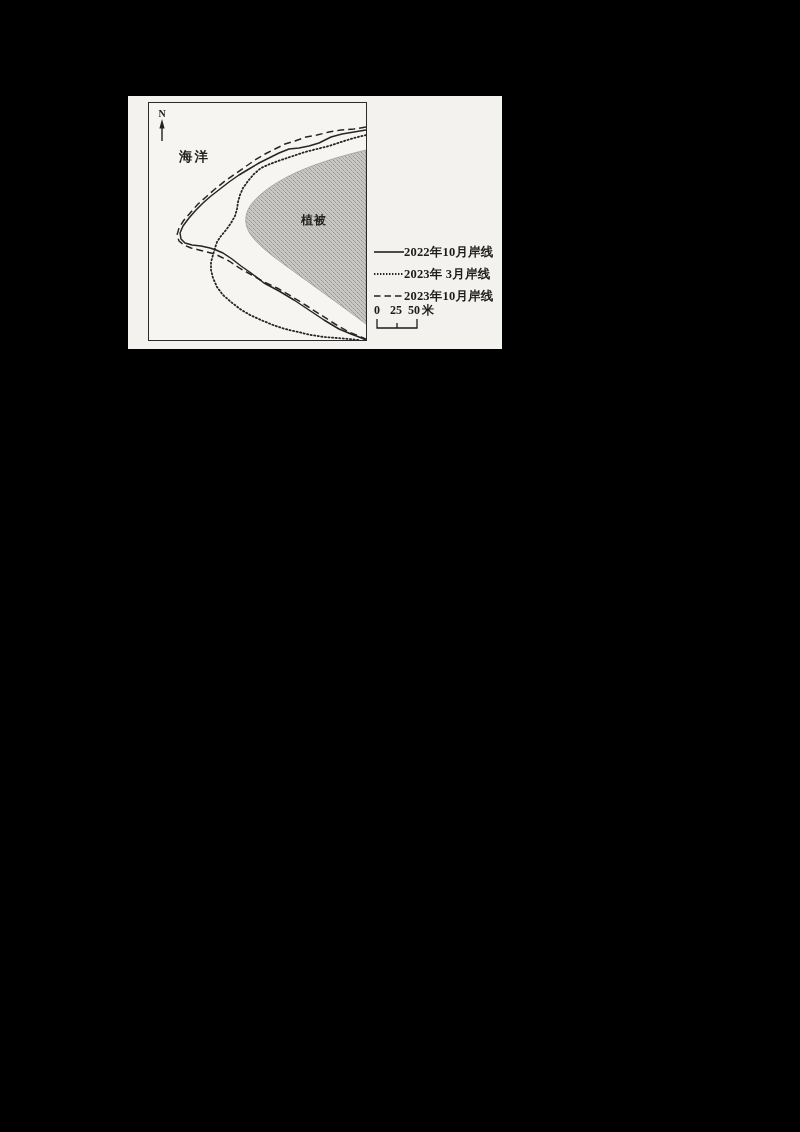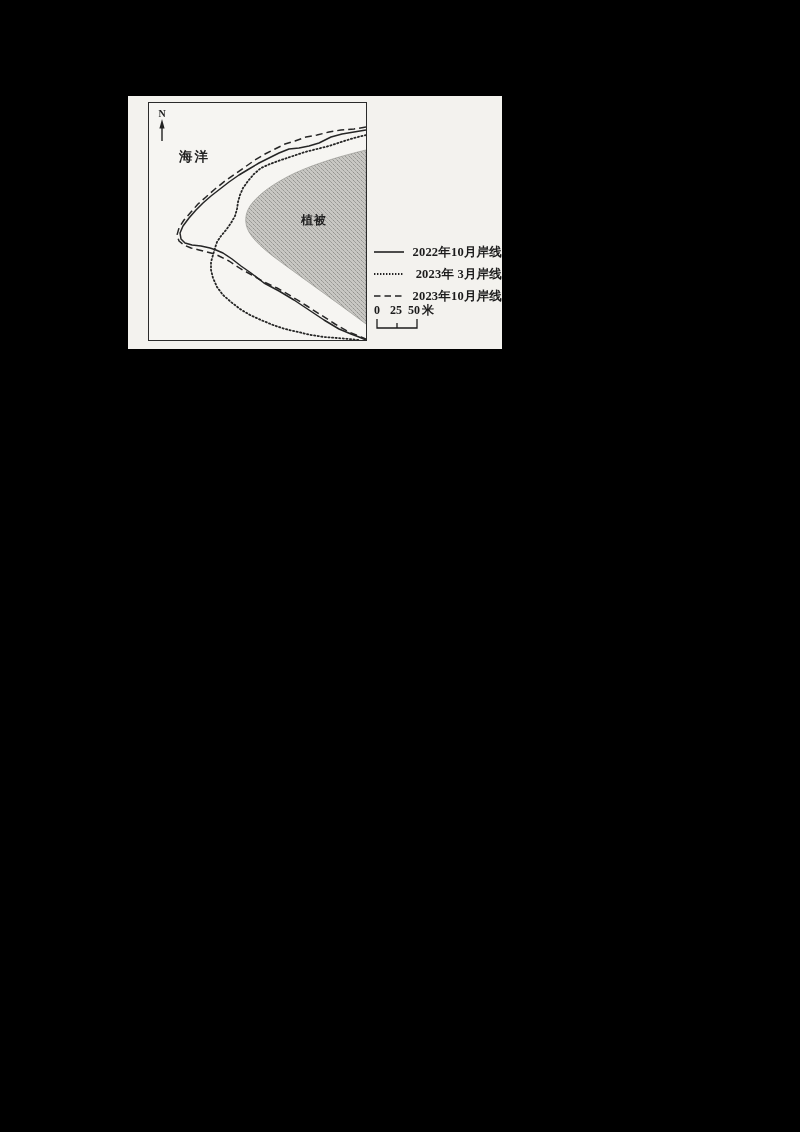--- a/index.html
+++ b/index.html
@@ -16,21 +16,21 @@
   }
   .map-frame{
     position:absolute;left:20px;top:6px;width:217px;height:237px;
     border:1.5px solid #2b2b2b;background:#f6f5f2;box-sizing:content-box;
   }
   .map-frame svg{display:block;width:217px;height:237px;}
   .legend{
     position:absolute;left:246px;top:148px;width:128px;
   }
   .legend-row{
-    display:flex;align-items:center;gap:0;height:16px;margin-bottom:6px;justify-content:space-between;
+    display:flex;align-items:center;gap:0;height:16px;margin-bottom:6px;
   }
   .legend-sample{flex:0 0 30px;height:10px;}
   .legend-label{
     font-size:12.5px;font-weight:700;color:#1c1c1c;white-space:nowrap;
     letter-spacing:0.2px;
   }
   .scalebar{position:absolute;left:246px;top:204px;}
   .scalebar text{
     font-family:"Liberation Serif","DejaVu Serif",serif;
     font-size:12px;font-weight:700;fill:#1c1c1c;

